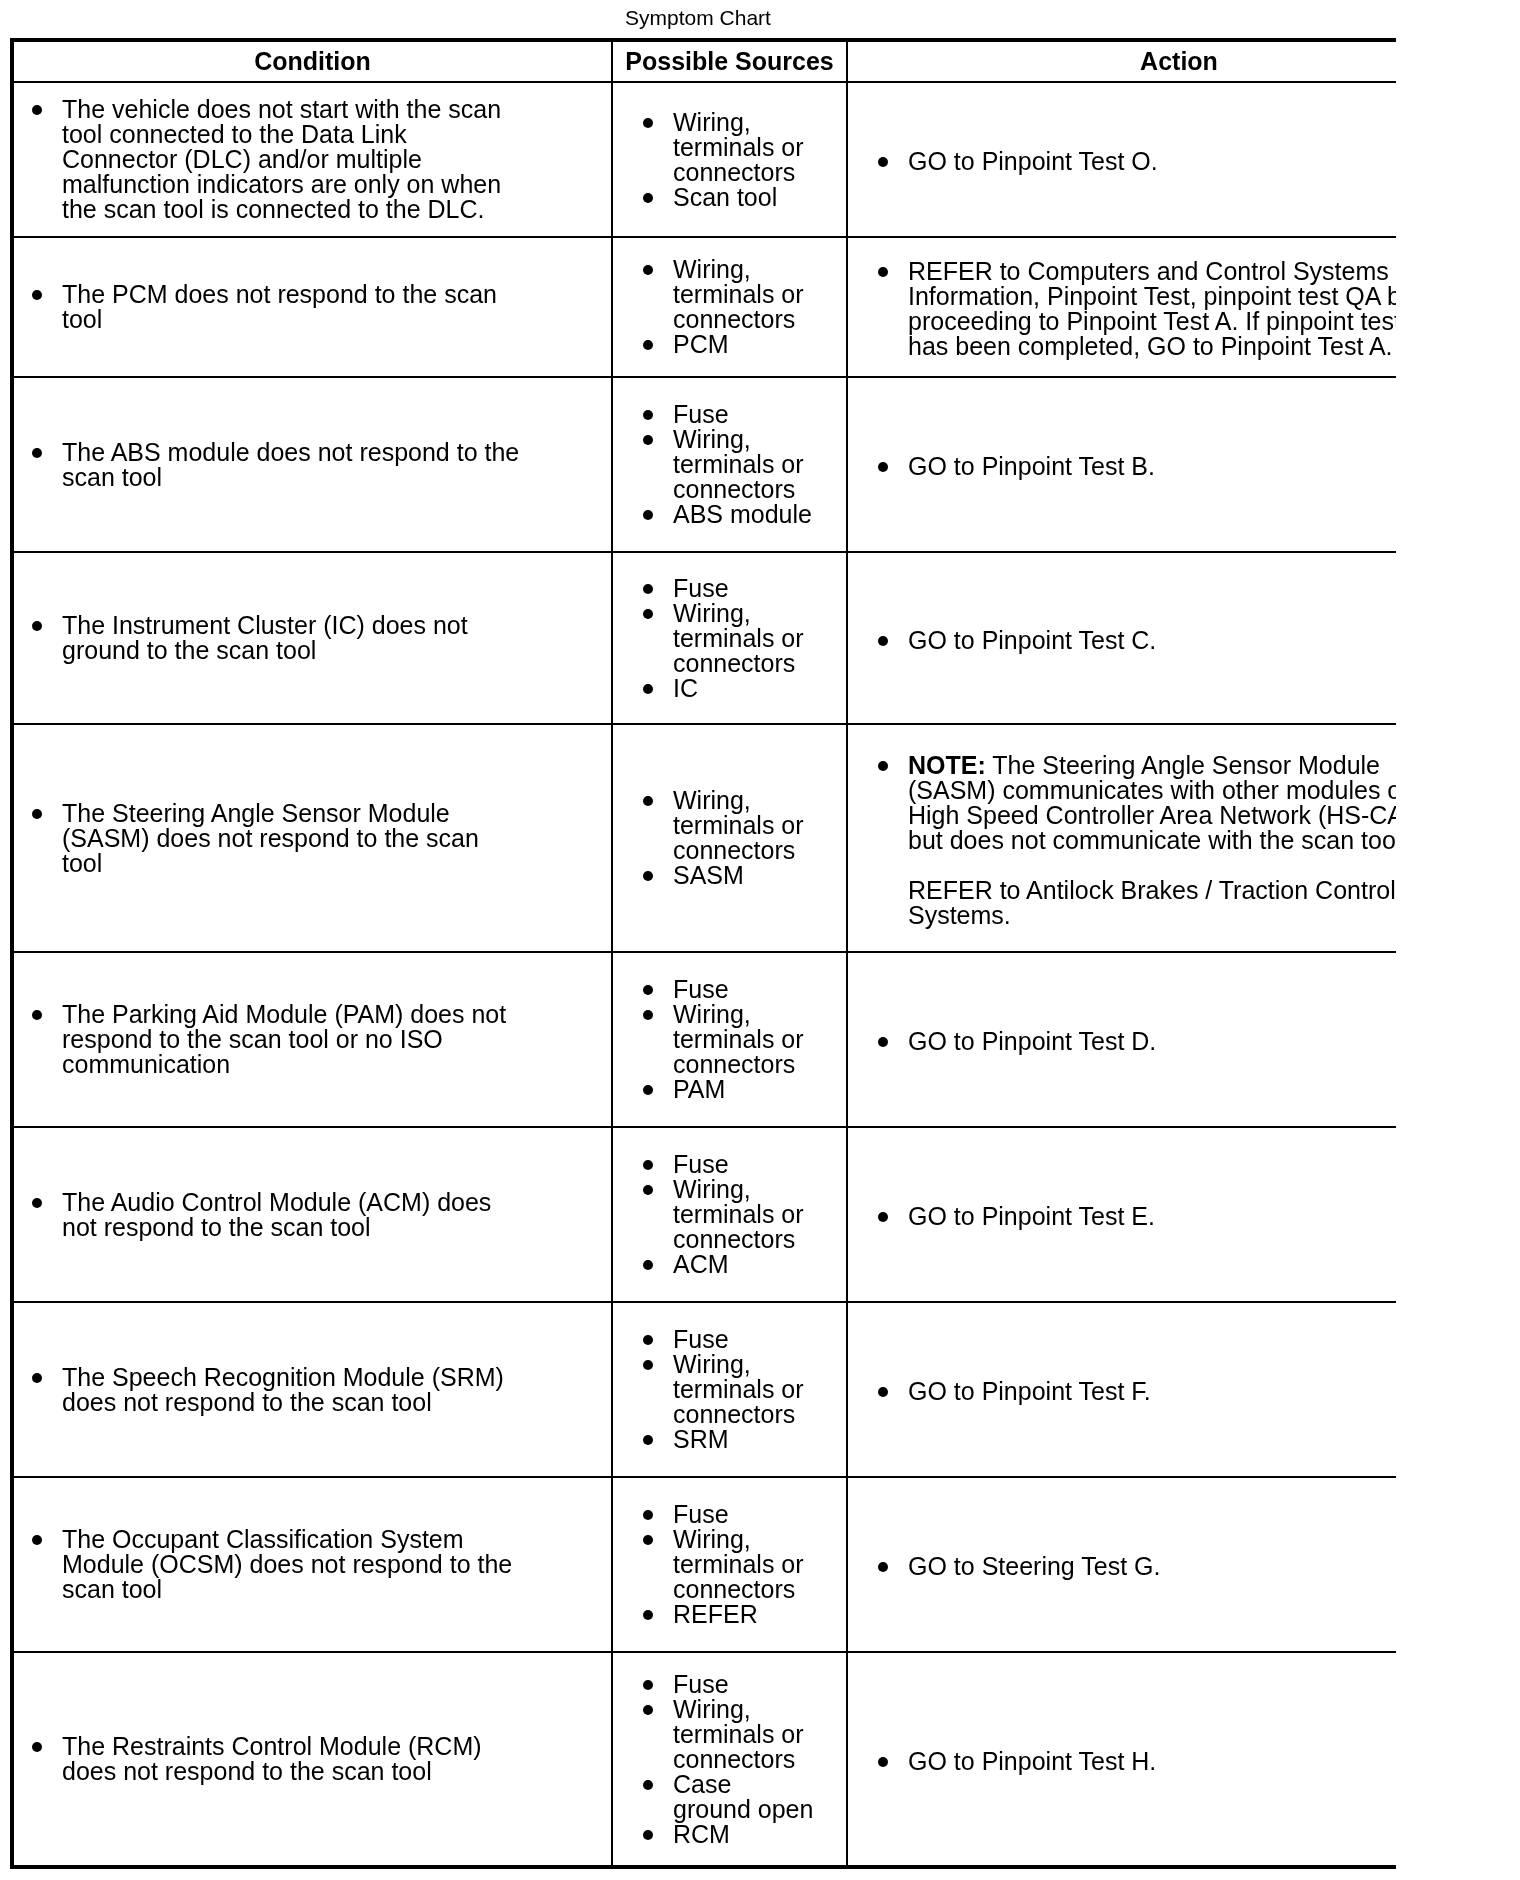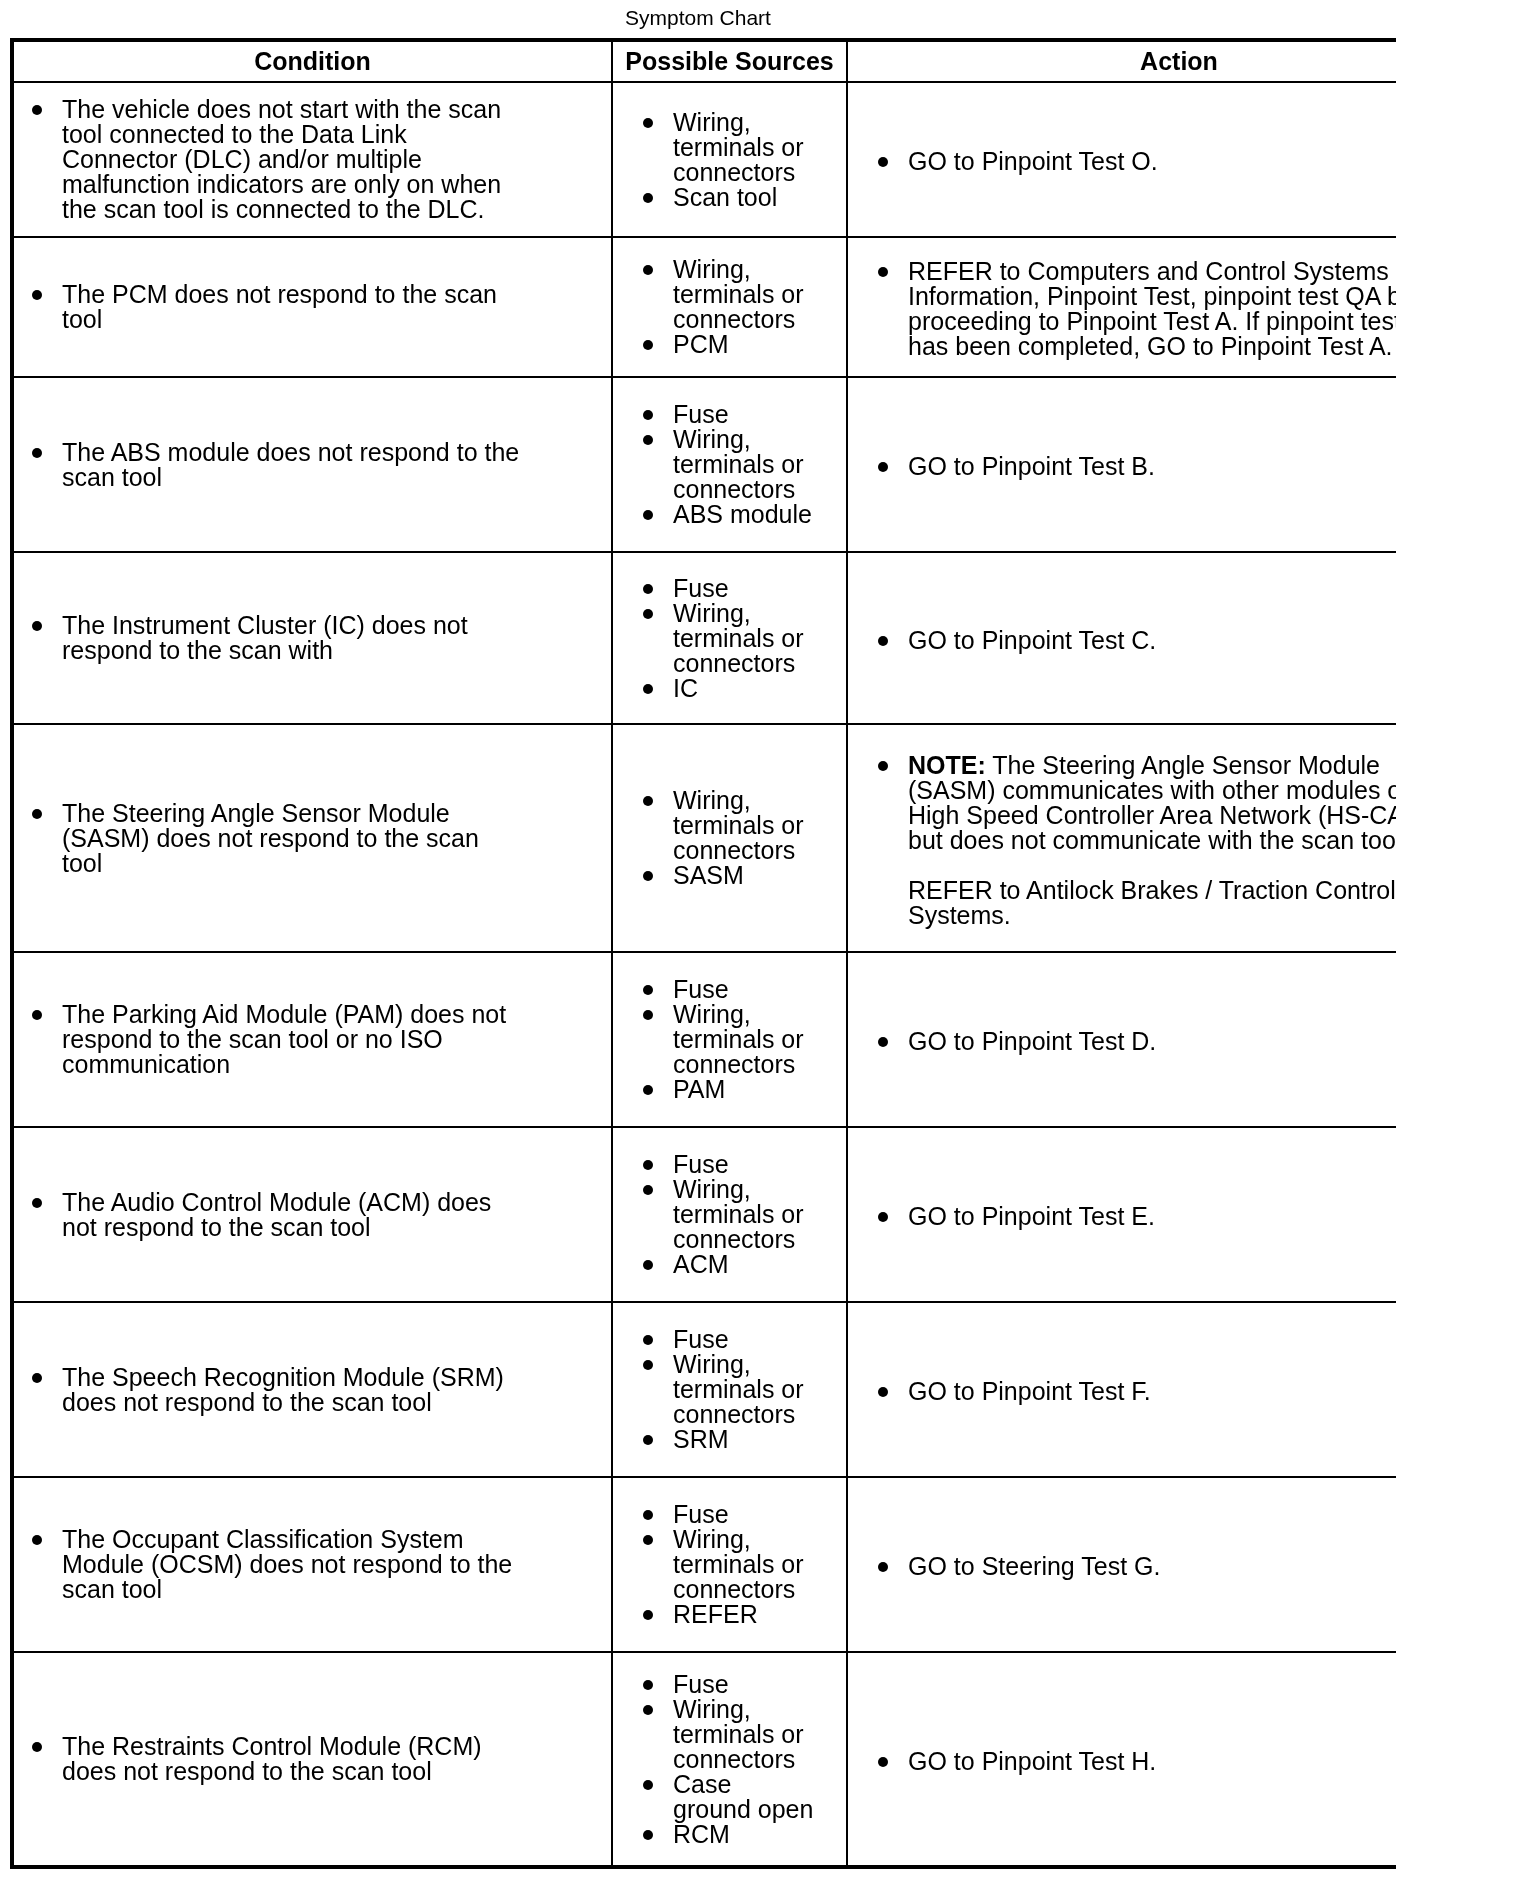--- a/index.html
+++ b/index.html
@@ -138,21 +138,21 @@
           </td>
           <td class="act">
             <ul class="blist">
               <li class="bullet">GO to Pinpoint Test B.</li>
             </ul>
           </td>
         </tr>
         <tr>
           <td class="cond">
             <ul class="blist">
-              <li class="bullet">The Instrument Cluster (IC) does not respond to the scan with</li>
+              <li class="bullet">The Instrument Cluster (IC) does not ground to the scan tool</li>
             </ul>
           </td>
           <td class="src">
             <ul class="blist">
               <li class="bullet">Fuse</li>
               <li class="bullet">Wiring, terminals or connectors</li>
               <li class="bullet">IC</li>
             </ul>
           </td>
           <td class="act">

